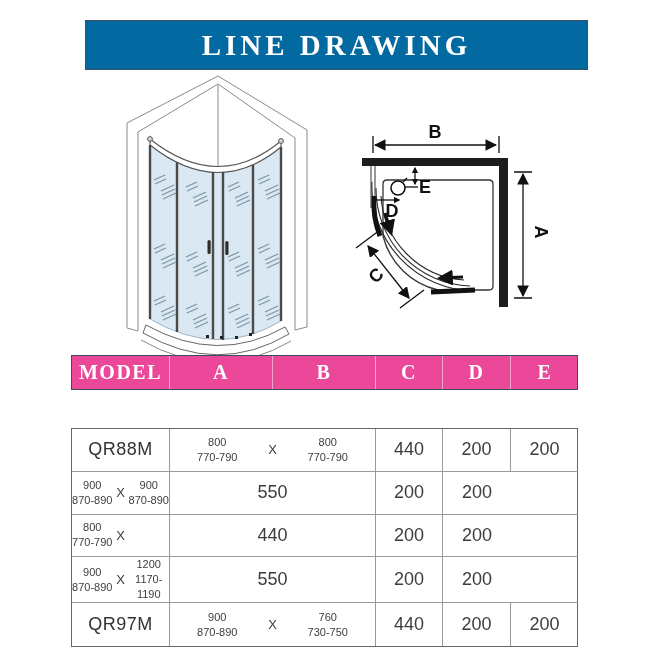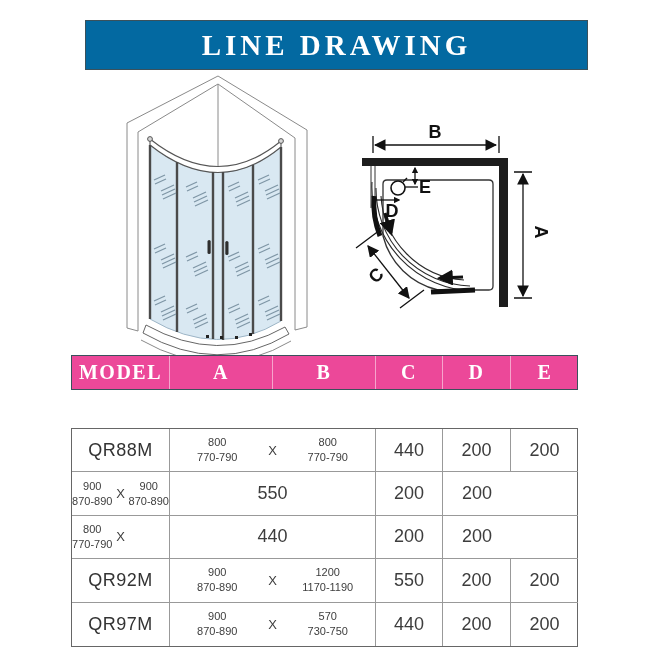--- a/index.html
+++ b/index.html
@@ -233,21 +233,20 @@
           <div>770-790</div>
       </div>
       <div class="xsep">X</div>
     </div>
     <div class="cell num">440</div>
     <div class="cell num">200</div>
     <div class="cell num">200</div>
   </div>
 
   <div class="row">
-    <div class="cell model">QR92M</div>
     <div class="cell ab">
       <div class="half">
         <div>900</div>
           <div>870-890</div>
       </div>
       <div class="xsep">X</div>
       <div class="half">
         <div>1200</div>
           <div>1170-1190</div>
       </div>
@@ -259,21 +258,21 @@
 
   <div class="row">
     <div class="cell model">QR97M</div>
     <div class="cell ab">
       <div class="half">
         <div>900</div>
           <div>870-890</div>
       </div>
       <div class="xsep">X</div>
       <div class="half">
-        <div>570</div>
+        <div>760</div>
           <div>730-750</div>
       </div>
     </div>
     <div class="cell num">440</div>
     <div class="cell num">200</div>
     <div class="cell num">200</div>
   </div>
 
 </div>
 

